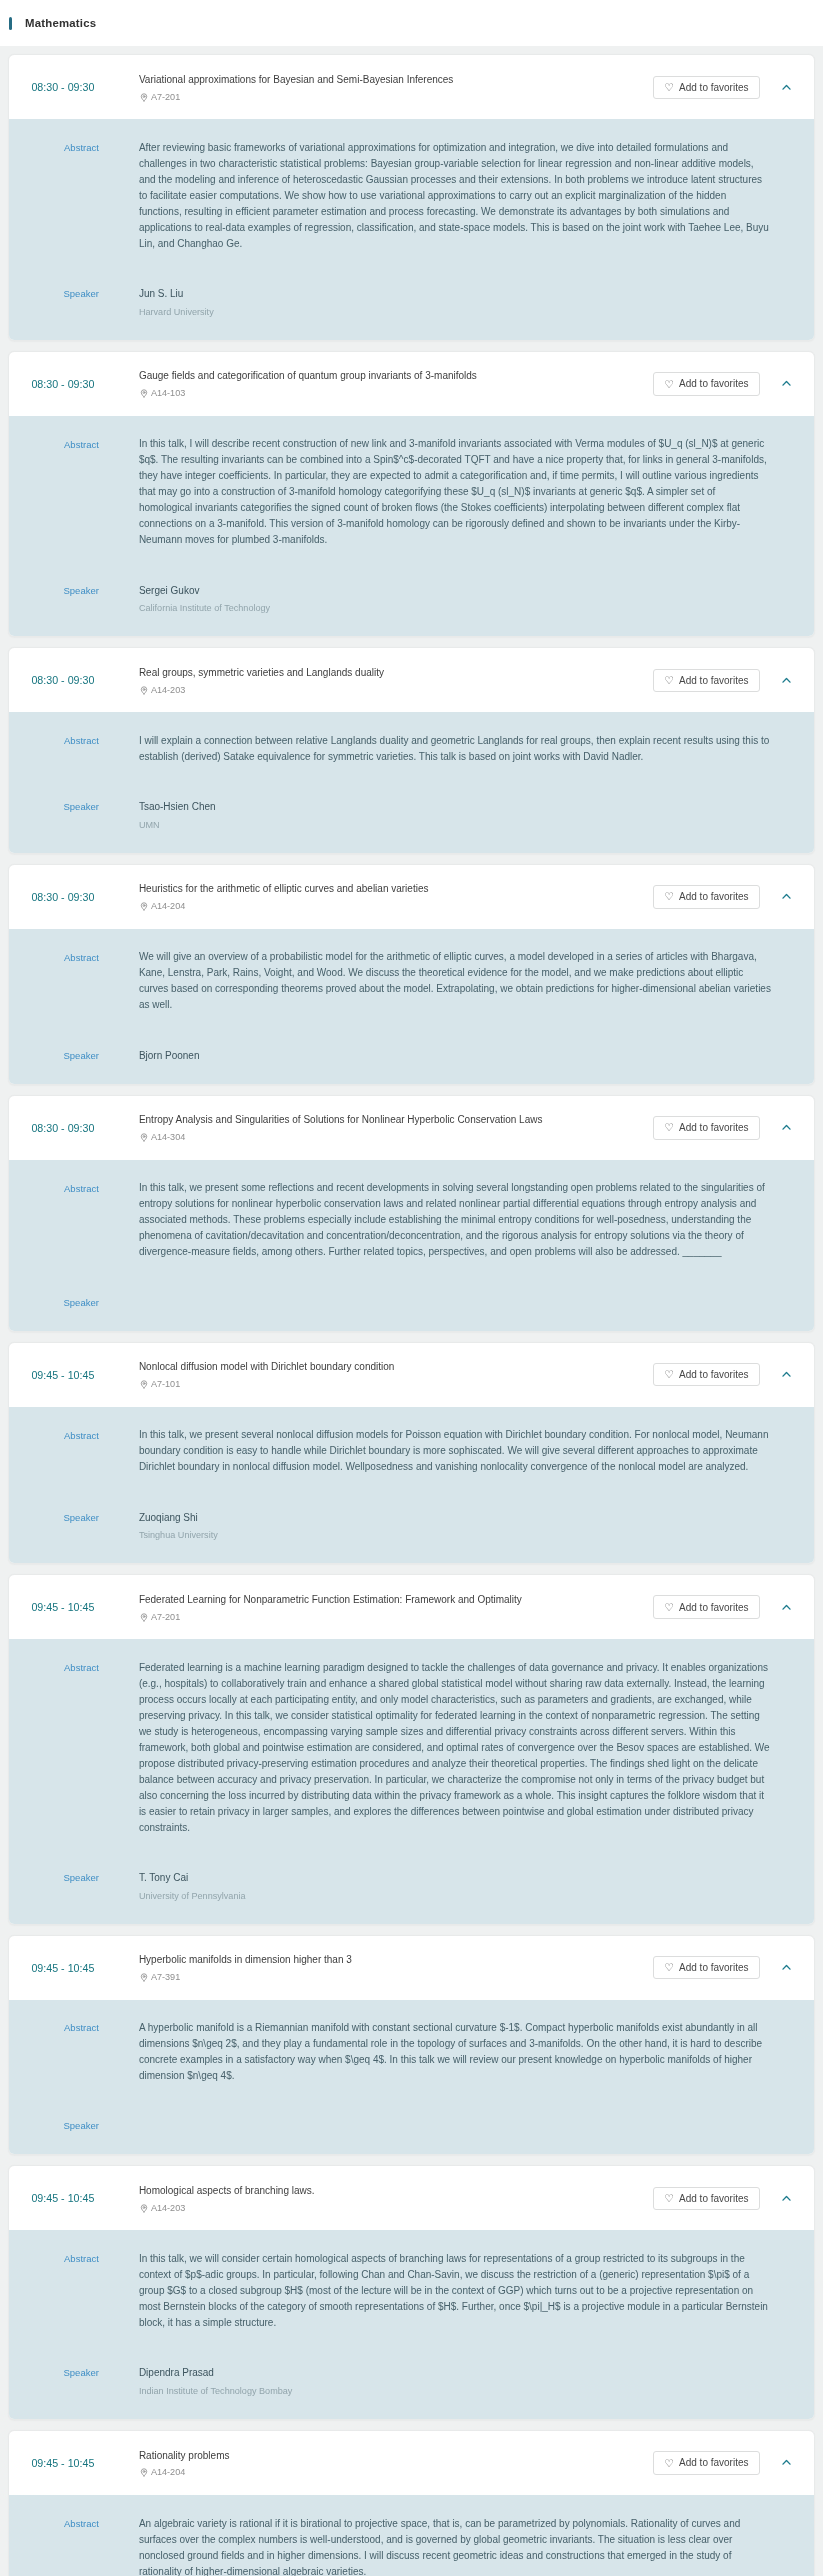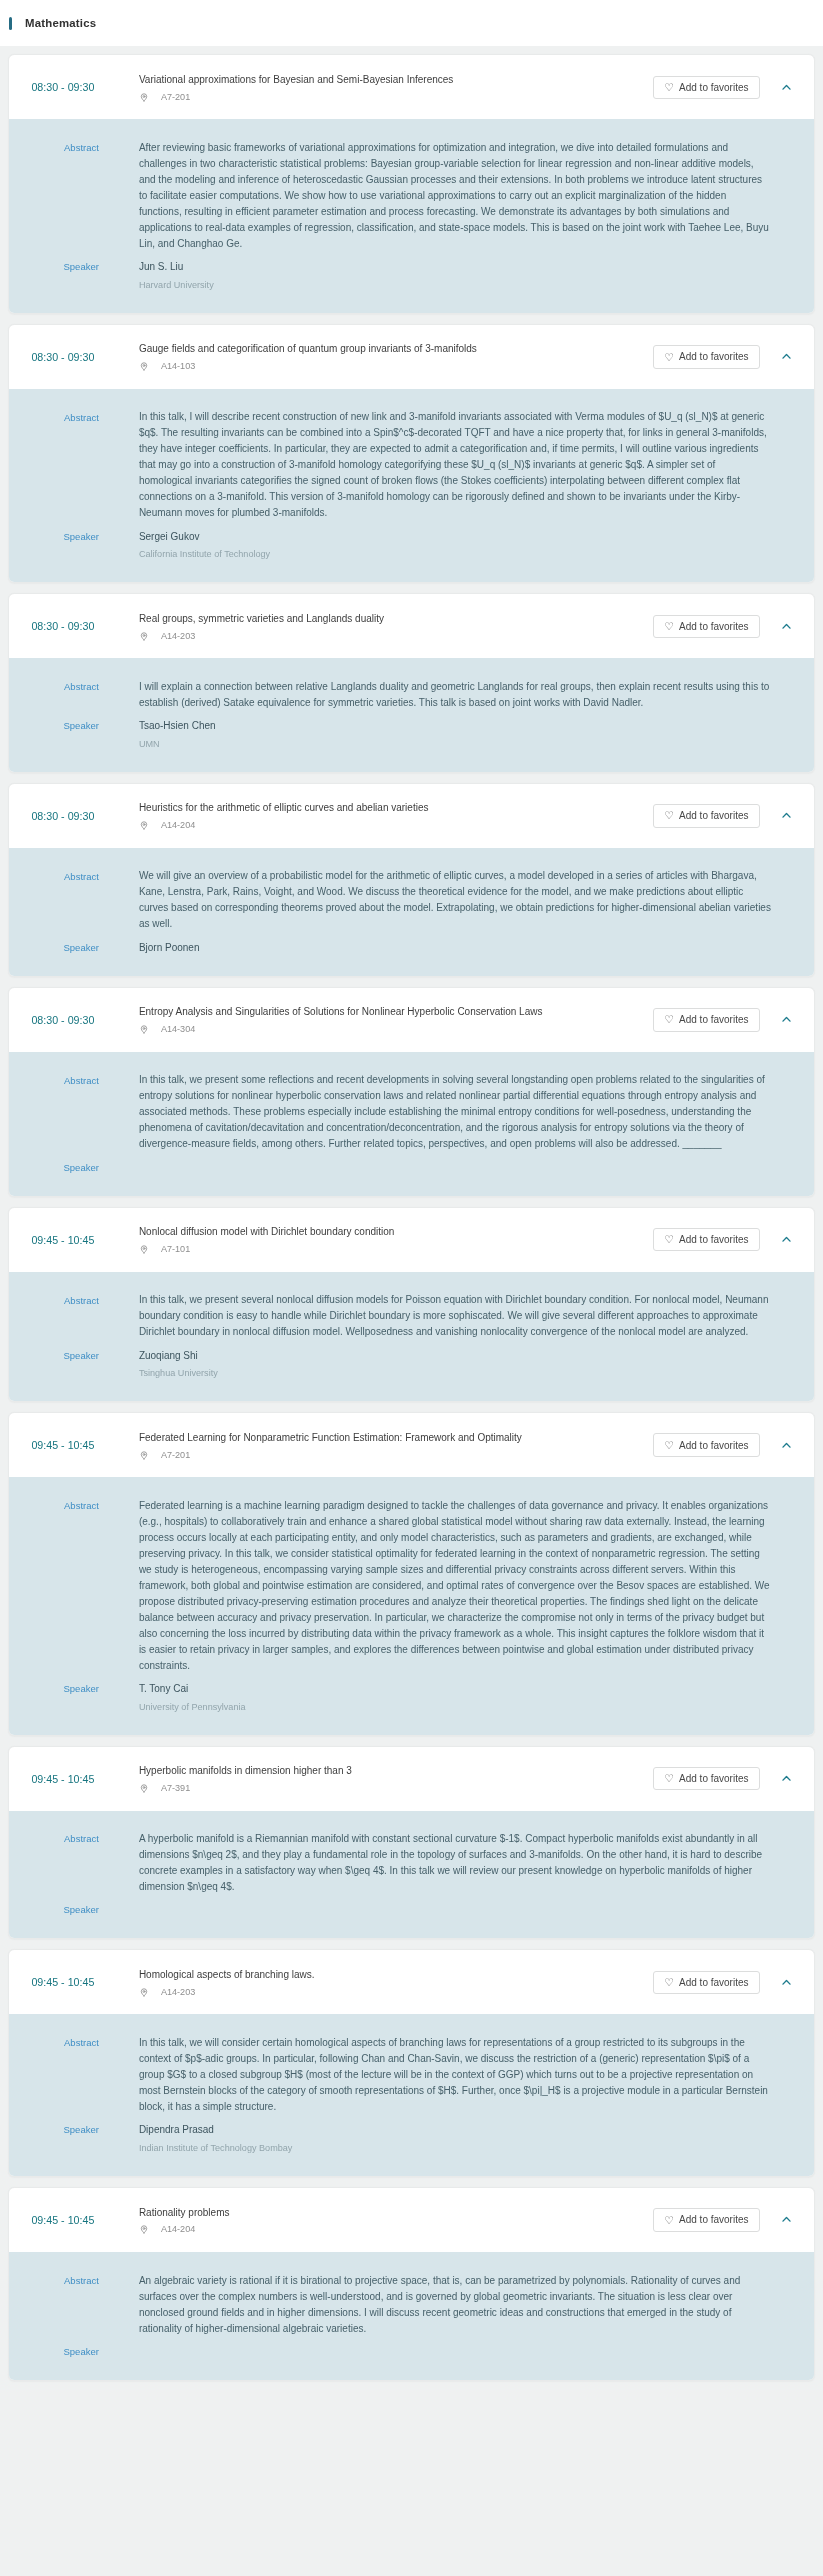--- a/index.html
+++ b/index.html
@@ -59,21 +59,21 @@
   }
   .title {
     font-size: 10px;
     color: #3d3d3d;
     line-height: 1.35;
   }
   .loc {
     margin-top: 5.3px;
     display: flex;
     align-items: center;
-    gap: 12px;
+    gap: 2px;
     color: #8e8e8e;
     font-size: 9.1px;
   }
   .loc svg { display: block; }
   .actions {
     display: flex;
     align-items: center;
     gap: 20.6px;
     padding-right: 3px;
   }
@@ -110,21 +110,21 @@
     font-size: 9.5px;
     text-align: right;
     padding-top: 2.3px;
     white-space: nowrap;
   }
   .abstract-text {
     font-size: 10px;
     line-height: 16px;
     color: #46606a;
   }
-  .speaker-row { margin-top: 7px; }
+  .speaker-row { margin-top: 34px; }
   .spk-name { font-size: 10px; color: #3c545e; padding-top: 2.3px; }
   .spk-aff { font-size: 9.1px; color: #92a5ac; margin-top: 7.6px; }
 </style>
 </head>
 <body>
 
 <header class="page-header">
   <span class="accent-bar"></span>
   <h1 class="page-title">Mathematics</h1>
 </header>

